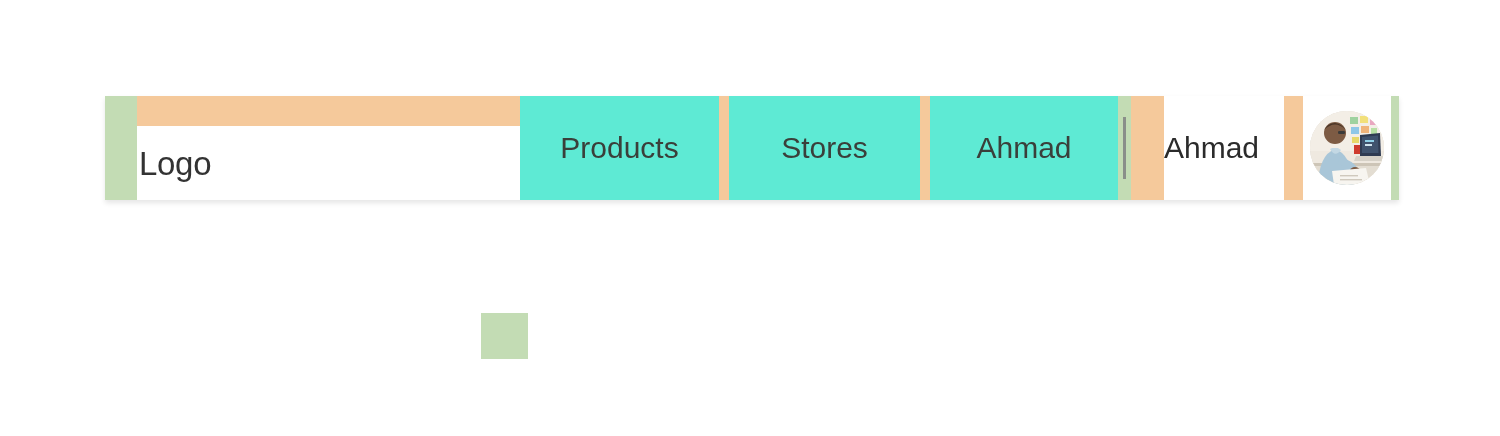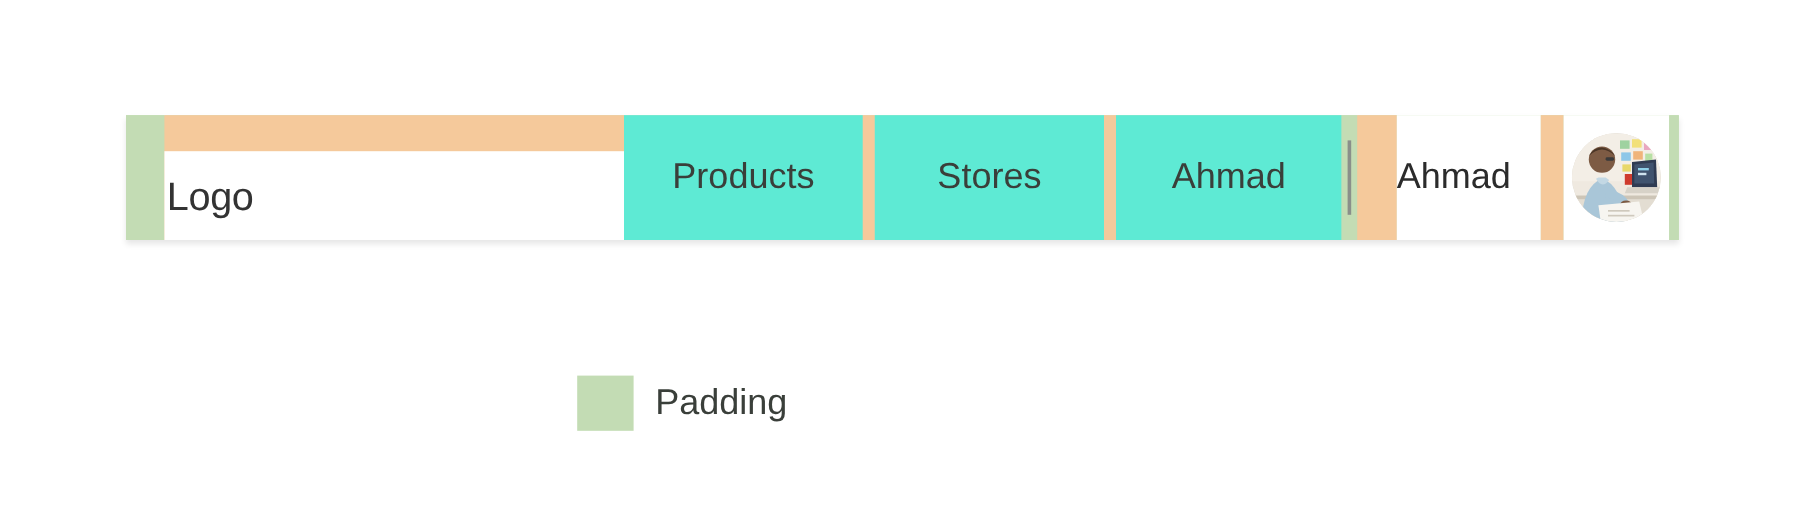--- a/index.html
+++ b/index.html
@@ -225,15 +225,14 @@
       </svg>
     </div>
   </div>
 
   <div class="pad-gap" style="flex:1 1 auto;"></div>
 </div>
 
 <div id="legend">
   <div class="legend-item">
     <div class="legend-swatch" style="background:#c3dcb4;"></div>
-    <span class="legend-label">Padding</span>
   </div>
 </div>
 
 </body></html>

